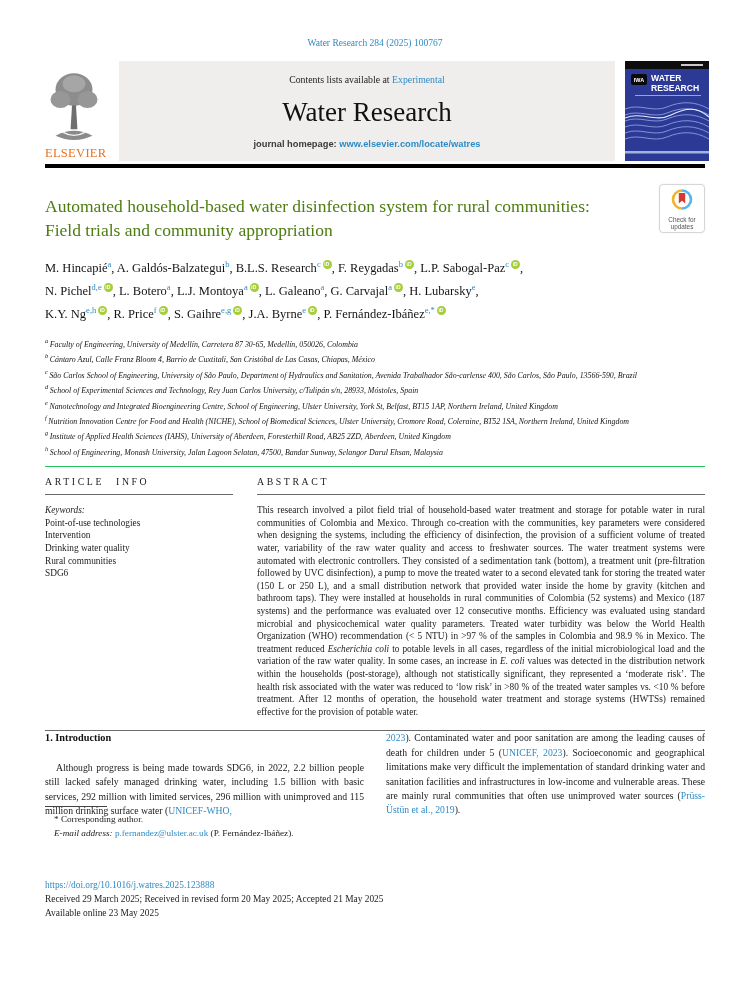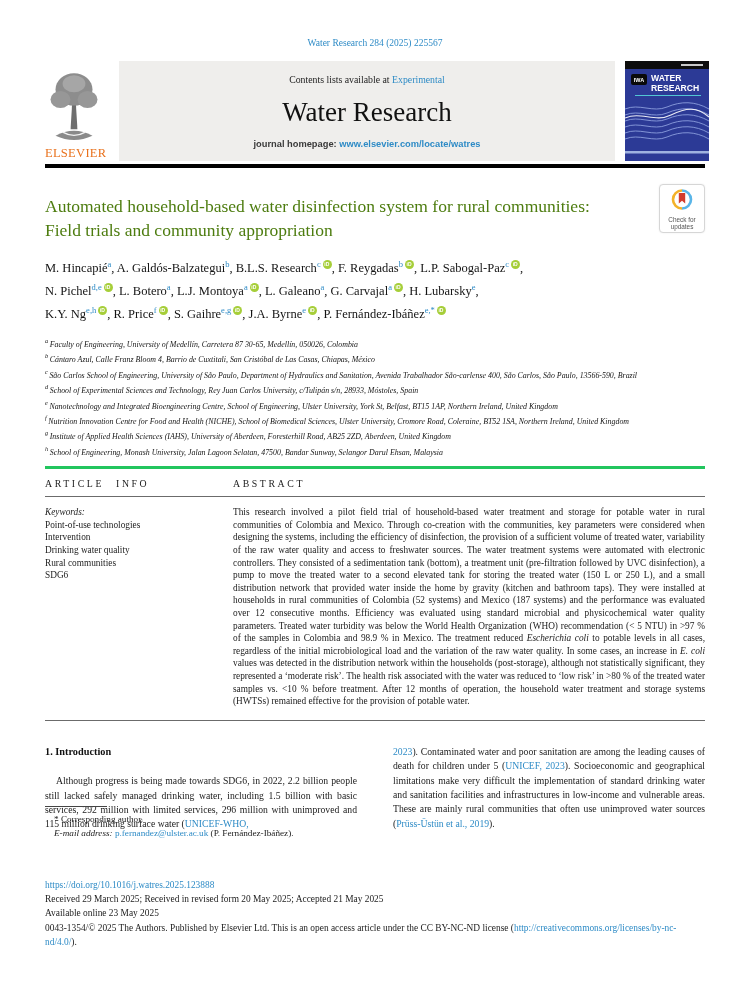--- a/index.html
+++ b/index.html
@@ -29,45 +29,45 @@
   .title{margin:26px 0 0;font-size:17.5px;font-weight:400;line-height:24px;max-width:585px;color:#4d7c0f;}
   .authors{margin-top:13px;font-size:12.5px;line-height:19.5px;color:#141414;}
   .sup{font-size:8.5px;vertical-align:4.5px;color:#2e8bc6;}
   .asup{font-size:6.3px;vertical-align:3.5px;}
   .orcid{display:inline-block;width:9px;height:9px;border-radius:50%;background:#a6ce39;margin-left:2px;
          vertical-align:3px;position:relative;}
   .orcid::after{content:"iD";position:absolute;top:1.4px;left:1.6px;color:#fff;
                 font:bold 5px "Liberation Sans",sans-serif;}
   .affils{margin-top:11px;font-size:7.9px;font-style:italic;line-height:11.9px;color:#151515;}
   
-  .ia-section{margin-top:8px;border-top:3px solid #22c55e;display:grid;grid-template-columns:188px 1fr;}
+  .ia-section{margin-top:8px;border-top:1px solid #22c55e;display:grid;grid-template-columns:188px 1fr;column-gap:24px;}
   .ia-header{font-size:9.8px;letter-spacing:2.6px;word-spacing:7px;color:#222;
              padding:9px 0 7px;border-bottom:1px solid #6b6b6b;}
   .kw-label{margin-top:9px;font-style:italic;font-size:9.3px;line-height:12.6px;}
   .kw{font-size:9.3px;line-height:12.6px;}
   .abstract{margin:9px 0 0;font-size:9.3px;line-height:12.6px;text-align:justify;color:#1a1a1a;}
   .section-rule{margin-top:12px;border-bottom:1px solid #6b6b6b;}
   
-  .intro{margin-top:24px;display:grid;grid-template-columns:1fr 1fr;column-gap:36px;
+  .intro{display:grid;grid-template-columns:1fr 1fr;column-gap:22px;
          font-size:9.7px;line-height:14.4px;color:#1a1a1a;}
   .intro-heading{font-size:10.3px;font-weight:bold;margin:0 0 15px;color:#111;}
   .intro p{margin:0;text-align:justify;}
   .indent{text-indent:11px;}
   
   .footnote{position:absolute;left:45px;top:806px;width:340px;font-size:9.2px;line-height:14px;}
   .fn-rule{width:62px;border-top:1px solid #444;margin-bottom:5px;}
   .fn-line{padding-left:9px;}
   .footer{position:absolute;left:45px;top:878px;width:660px;font-size:9.4px;line-height:14.2px;}
 </style>
 </head>
 <body>
 
 <div class="page">
 
-  <div class="citation">Water Research 284 (2025) 225567</div>
+  <div class="citation">Water Research 284 (2025) 100767</div>
 
   <div class="header-row">
     <div class="logo">
       <svg width="58" height="74" viewBox="0 0 40 52">
         <ellipse cx="20" cy="13" rx="13" ry="11.5" fill="#8d8d8d"></ellipse>
         <ellipse cx="10.5" cy="20" rx="7" ry="6" fill="#979797"></ellipse>
         <ellipse cx="29.5" cy="20" rx="7" ry="6" fill="#979797"></ellipse>
         <ellipse cx="20" cy="9" rx="8" ry="6" fill="#a6a6a6"></ellipse>
         <path d="M18.6 24 L17.6 41 L22.4 41 L21.4 24 Z" fill="#6e6e6e"></path>
         <path d="M7 45.5 Q20 38.5 33 45.5 Q20 51.5 7 45.5" fill="#8a8a8a"></path>
@@ -172,16 +172,15 @@
   <div class="footnote">
     <div class="fn-rule"></div>
     <div class="fn-line">* Corresponding author.</div>
     <div class="fn-line"><span class="i">E-mail address: </span><span class="link">p.fernandez@ulster.ac.uk</span><span> (P. Fernández-Ibáñez).</span></div>
   </div>
 
   <div class="footer">
     <div class="link">https://doi.org/10.1016/j.watres.2025.123888</div>
     <div>Received 29 March 2025; Received in revised form 20 May 2025; Accepted 21 May 2025</div>
     <div>Available online 23 May 2025</div>
-    <div><span>0043-1354/© 2025 The Authors. Published by Elsevier Ltd. This is an open access article under the CC BY-NC-ND license (</span><span class="link">http://creativecommons.org/licenses/by-nc-nd/4.0/</span><span>).</span></div>
   </div>
 
 </div>
 
 </body></html>

